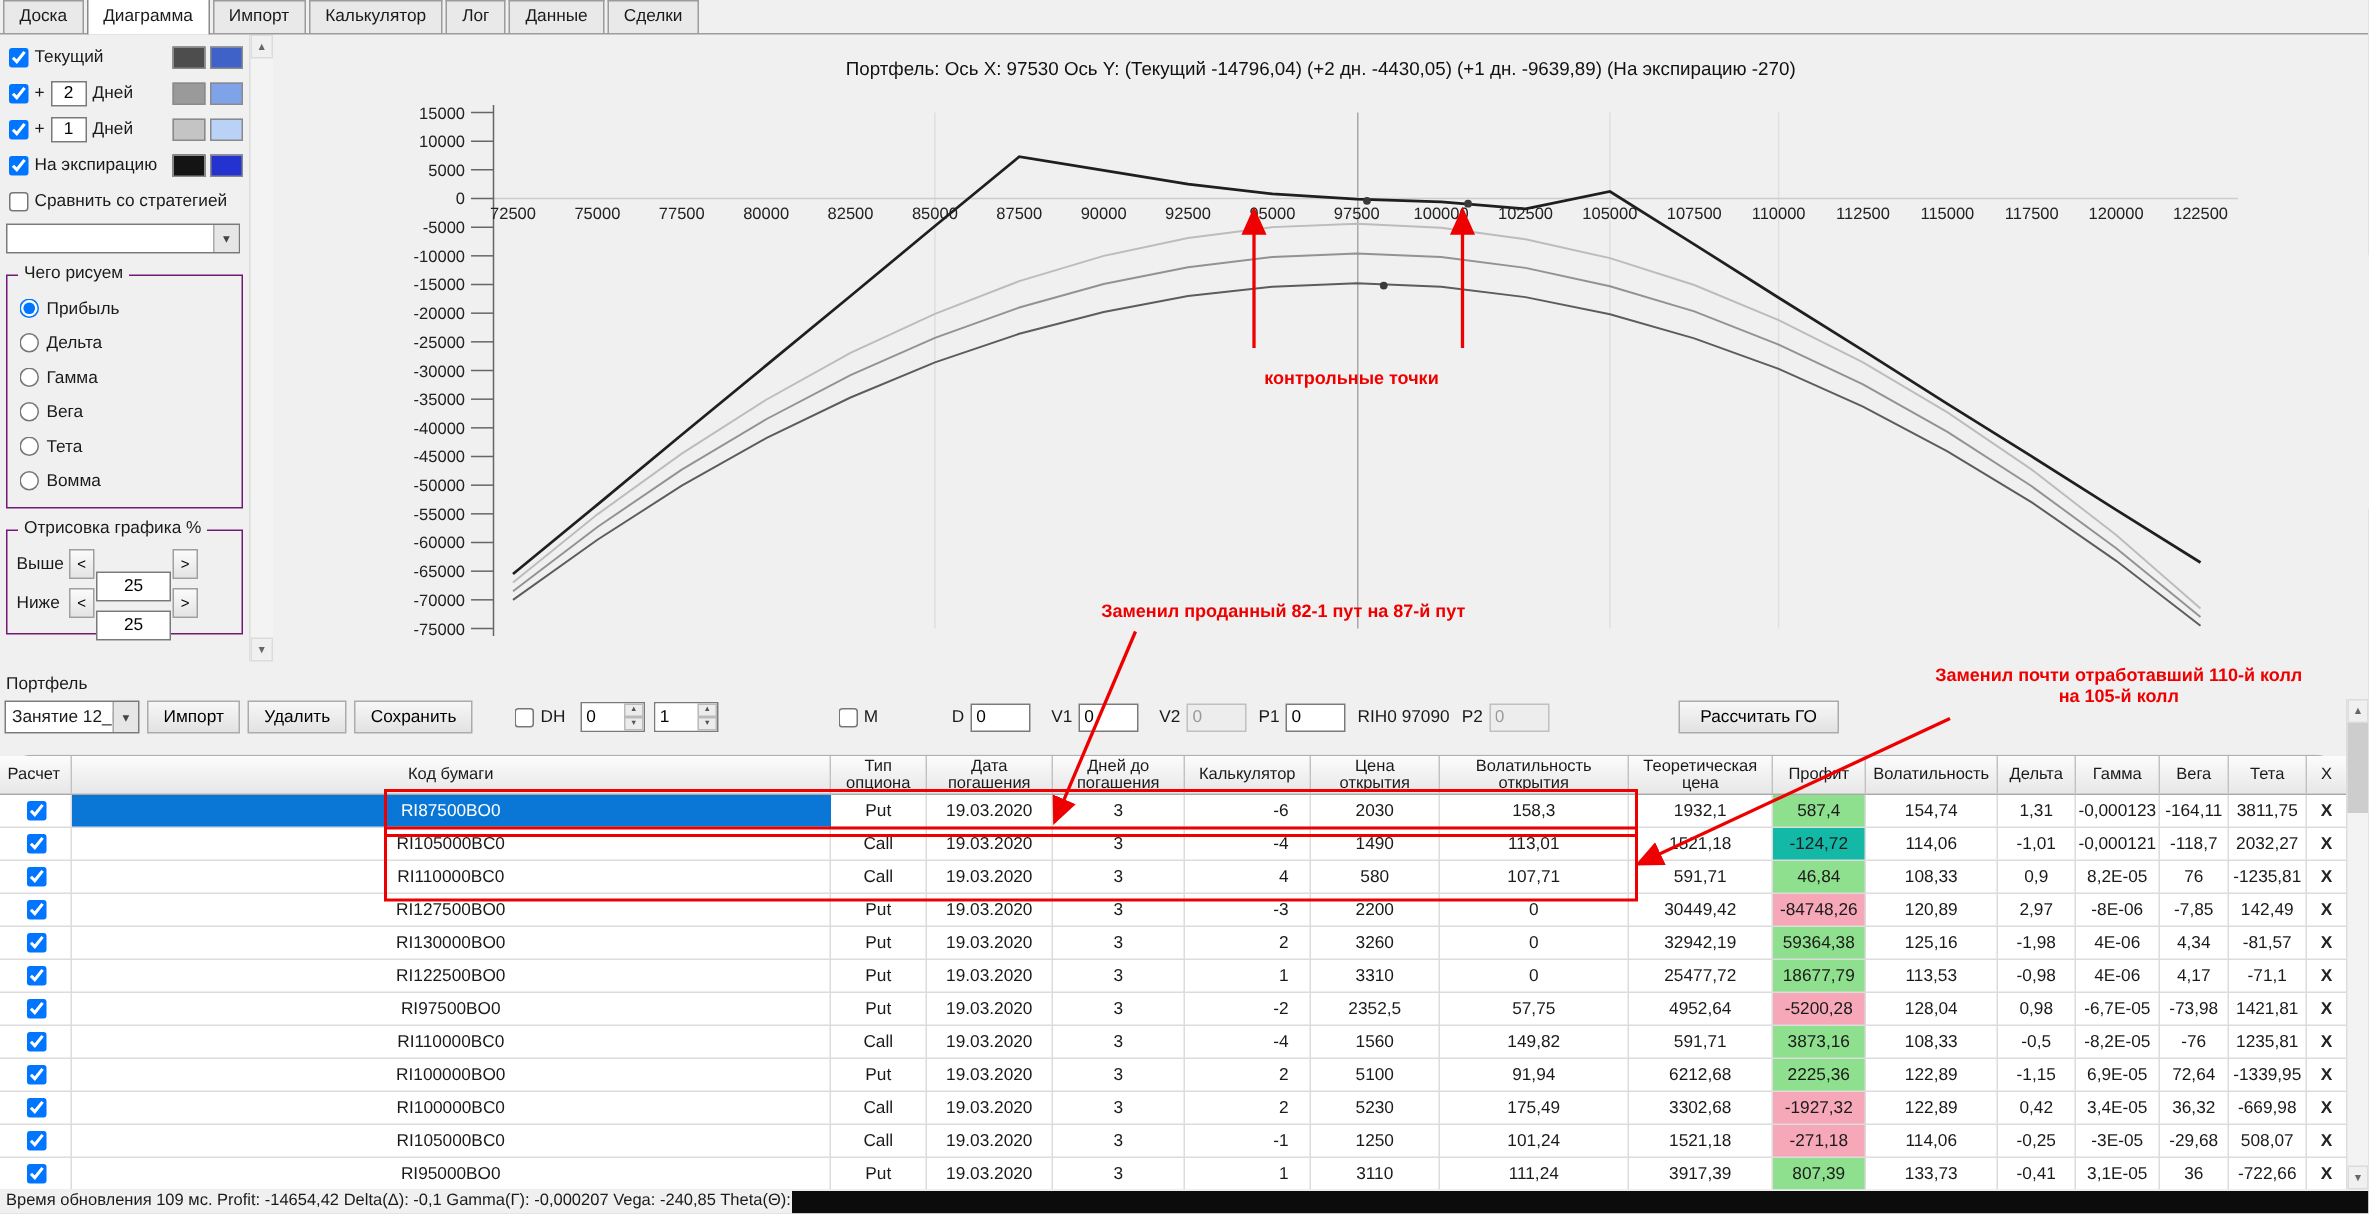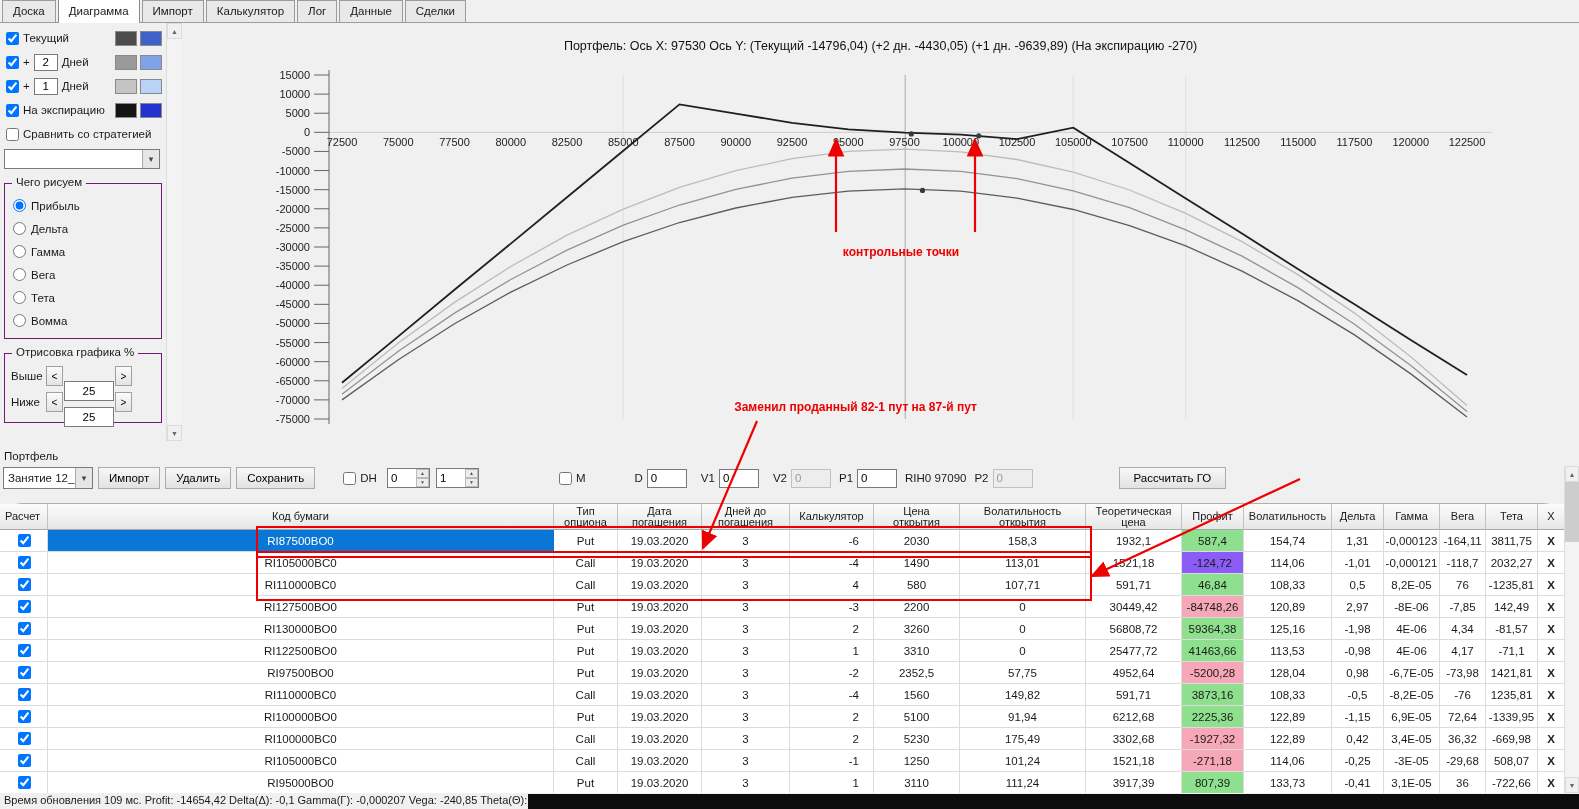--- a/index.html
+++ b/index.html
@@ -399,21 +399,21 @@
             <input type="checkbox" checked="" style="">
           </div>
       <div class="td">RI105000BC0</div>
       <div class="td">Call</div>
       <div class="td">19.03.2020</div>
       <div class="td">3</div>
       <div class="td al-right">-4</div>
       <div class="td">1490</div>
       <div class="td">113,01</div>
       <div class="td">1521,18</div>
-      <div class="td" style="background: #8b5cf6;">-124,72</div>
+      <div class="td" style="background: #14b8a6;">-124,72</div>
       <div class="td">114,06</div>
       <div class="td">-1,01</div>
       <div class="td">-0,000121</div>
       <div class="td">-118,7</div>
       <div class="td">2032,27</div>
       <div class="td c-x">X</div>
     </div>
         <div class="trow">
       <div class="td">
             <input type="checkbox" checked="" style="">
@@ -421,21 +421,21 @@
       <div class="td">RI110000BC0</div>
       <div class="td">Call</div>
       <div class="td">19.03.2020</div>
       <div class="td">3</div>
       <div class="td al-right">4</div>
       <div class="td">580</div>
       <div class="td">107,71</div>
       <div class="td">591,71</div>
       <div class="td" style="background: rgb(142, 224, 142);">46,84</div>
       <div class="td">108,33</div>
-      <div class="td">0,5</div>
+      <div class="td">0,9</div>
       <div class="td">8,2E-05</div>
       <div class="td">76</div>
       <div class="td">-1235,81</div>
       <div class="td c-x">X</div>
     </div>
         <div class="trow">
       <div class="td">
             <input type="checkbox" checked="" style="">
           </div>
       <div class="td">RI127500BO0</div>
@@ -458,42 +458,42 @@
       <div class="td">
             <input type="checkbox" checked="" style="">
           </div>
       <div class="td">RI130000BO0</div>
       <div class="td">Put</div>
       <div class="td">19.03.2020</div>
       <div class="td">3</div>
       <div class="td al-right">2</div>
       <div class="td">3260</div>
       <div class="td">0</div>
-      <div class="td">56808,72</div>
+      <div class="td">32942,19</div>
       <div class="td" style="background: rgb(142, 224, 142);">59364,38</div>
       <div class="td">125,16</div>
       <div class="td">-1,98</div>
       <div class="td">4E-06</div>
       <div class="td">4,34</div>
       <div class="td">-81,57</div>
       <div class="td c-x">X</div>
     </div>
         <div class="trow">
       <div class="td">
             <input type="checkbox" checked="" style="">
           </div>
       <div class="td">RI122500BO0</div>
       <div class="td">Put</div>
       <div class="td">19.03.2020</div>
       <div class="td">3</div>
       <div class="td al-right">1</div>
       <div class="td">3310</div>
       <div class="td">0</div>
       <div class="td">25477,72</div>
-      <div class="td" style="background: rgb(142, 224, 142);">41463,66</div>
+      <div class="td" style="background: rgb(142, 224, 142);">18677,79</div>
       <div class="td">113,53</div>
       <div class="td">-0,98</div>
       <div class="td">4E-06</div>
       <div class="td">4,17</div>
       <div class="td">-71,1</div>
       <div class="td c-x">X</div>
     </div>
         <div class="trow">
       <div class="td">
             <input type="checkbox" checked="" style="">
@@ -636,14 +636,18 @@
       </defs>
       <line x1="836" y1="232" x2="836" y2="140" stroke="#ee0000" stroke-width="2.2" marker-end="url(#ah)"></line>
       <line x1="975" y1="232" x2="975" y2="140" stroke="#ee0000" stroke-width="2.2" marker-end="url(#ah)"></line>
       <line x1="757" y1="421" x2="703" y2="548" stroke="#ee0000" stroke-width="2.2" marker-end="url(#ah)"></line>
       <line x1="1300" y1="479" x2="1092" y2="576" stroke="#ee0000" stroke-width="2.2" marker-end="url(#ah)"></line>
     </svg>
   <div class="ann-rect" style="left:256px;top:526px;width:832px;height:28px;"></div>
   <div class="ann-rect" style="left:256px;top:551px;width:832px;height:46px;"></div>
   <div class="ann-text" style="left:791px;top:245px;width:220px;">контрольные точки</div>
   <div class="ann-text" style="left:698px;top:400px;width:315px;">Заменил проданный 82-1 пут на 87-й пут</div>
+  <div class="ann-text" style="left:1265px;top:443px;width:295px;">
+    <div>Заменил почти отработавший 110-й колл</div>
+    <div>на 105-й колл</div>
+  </div>
 
 </div>
 
 </body></html>

